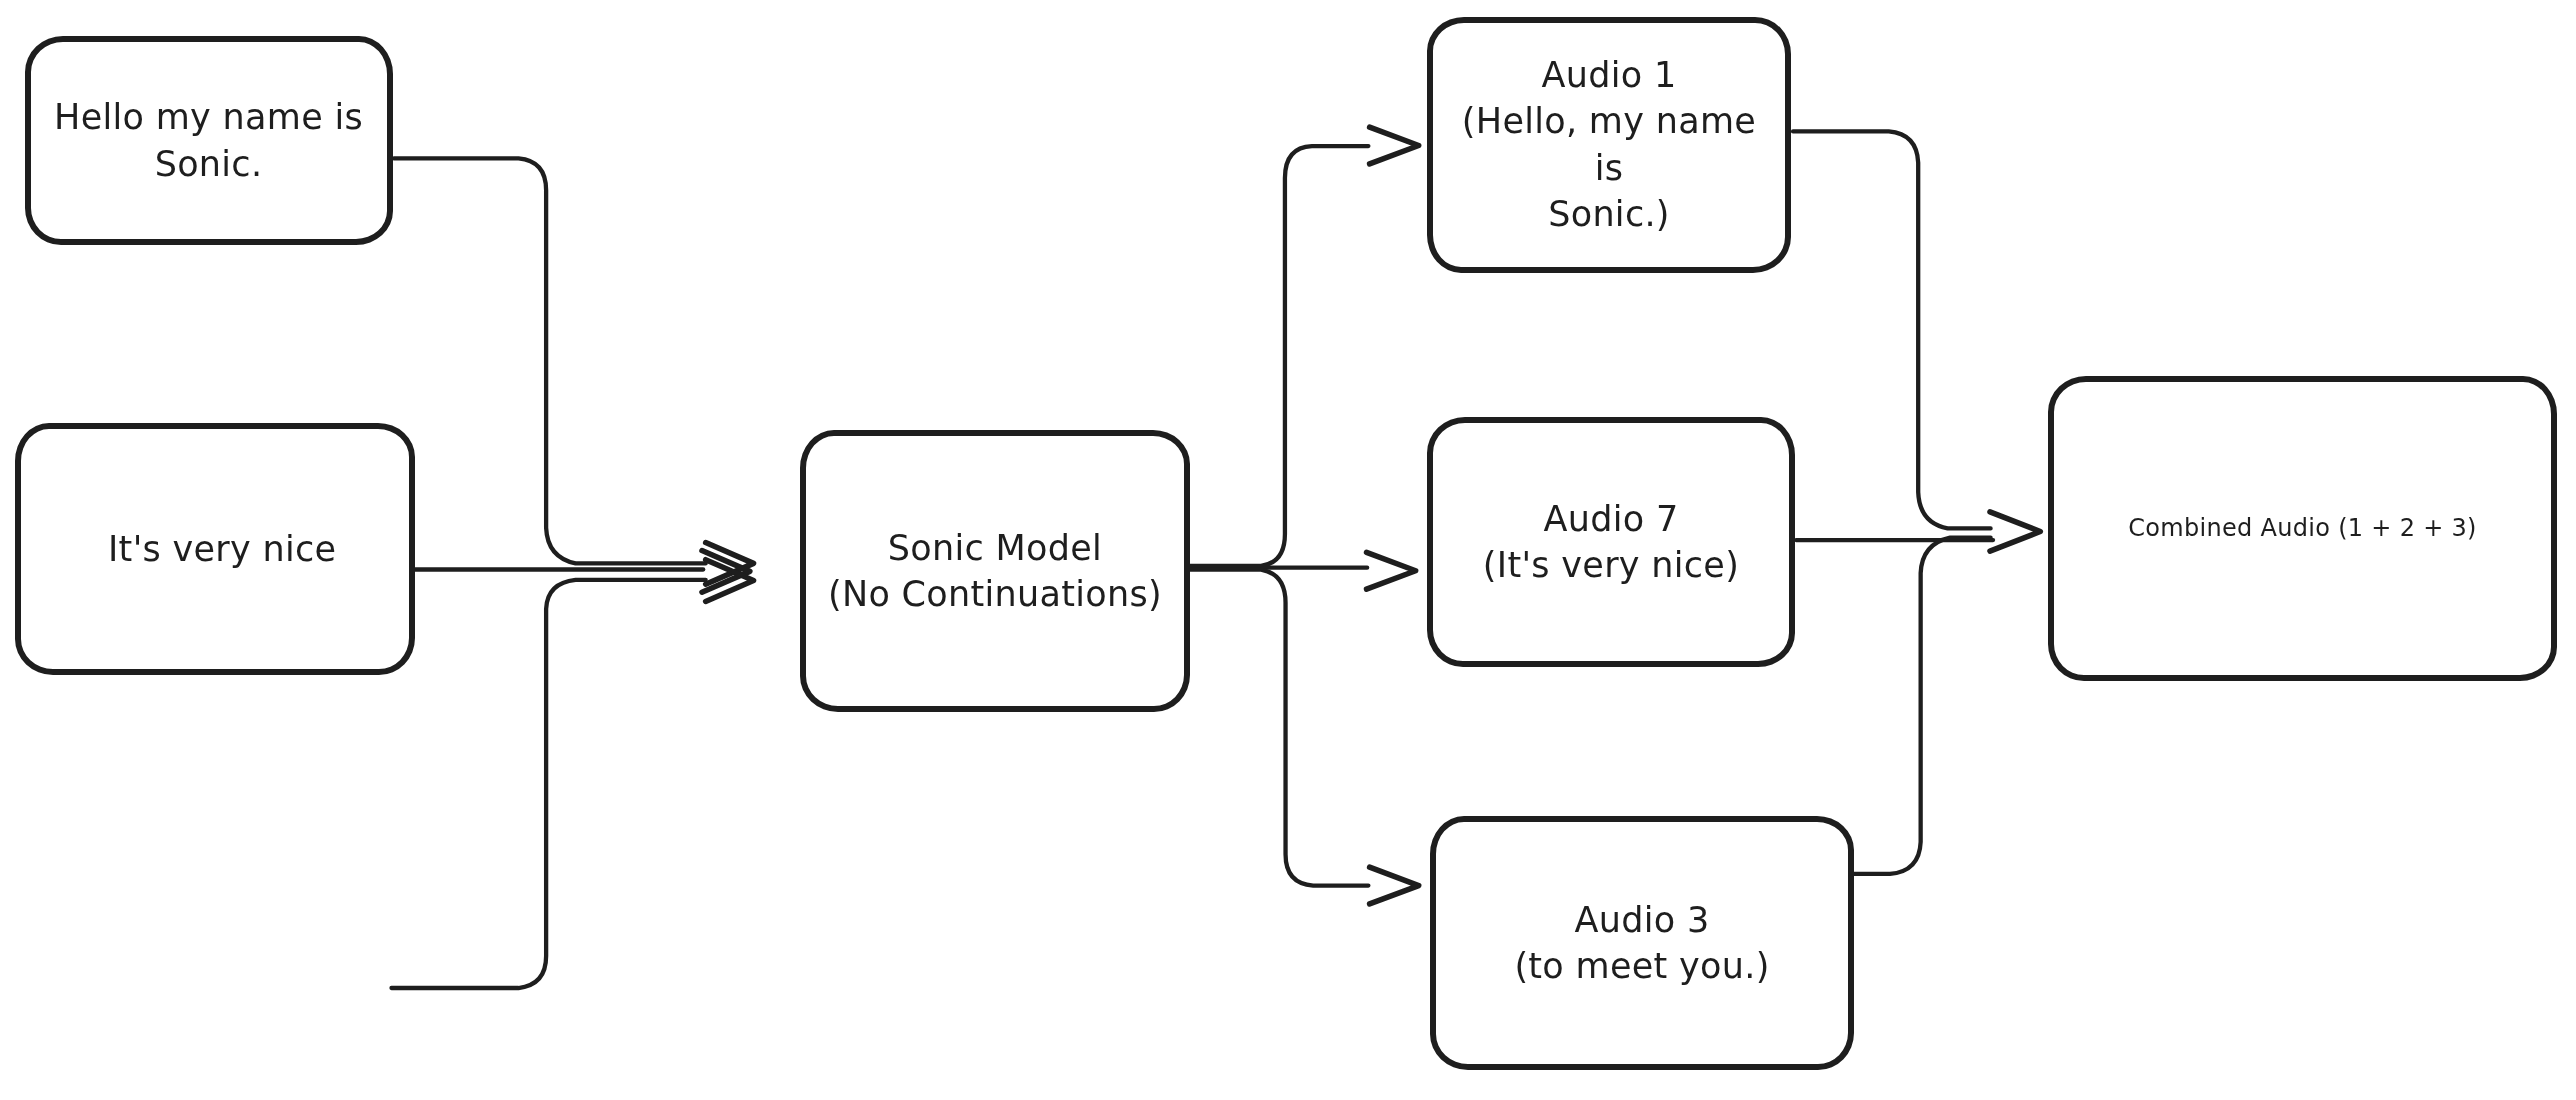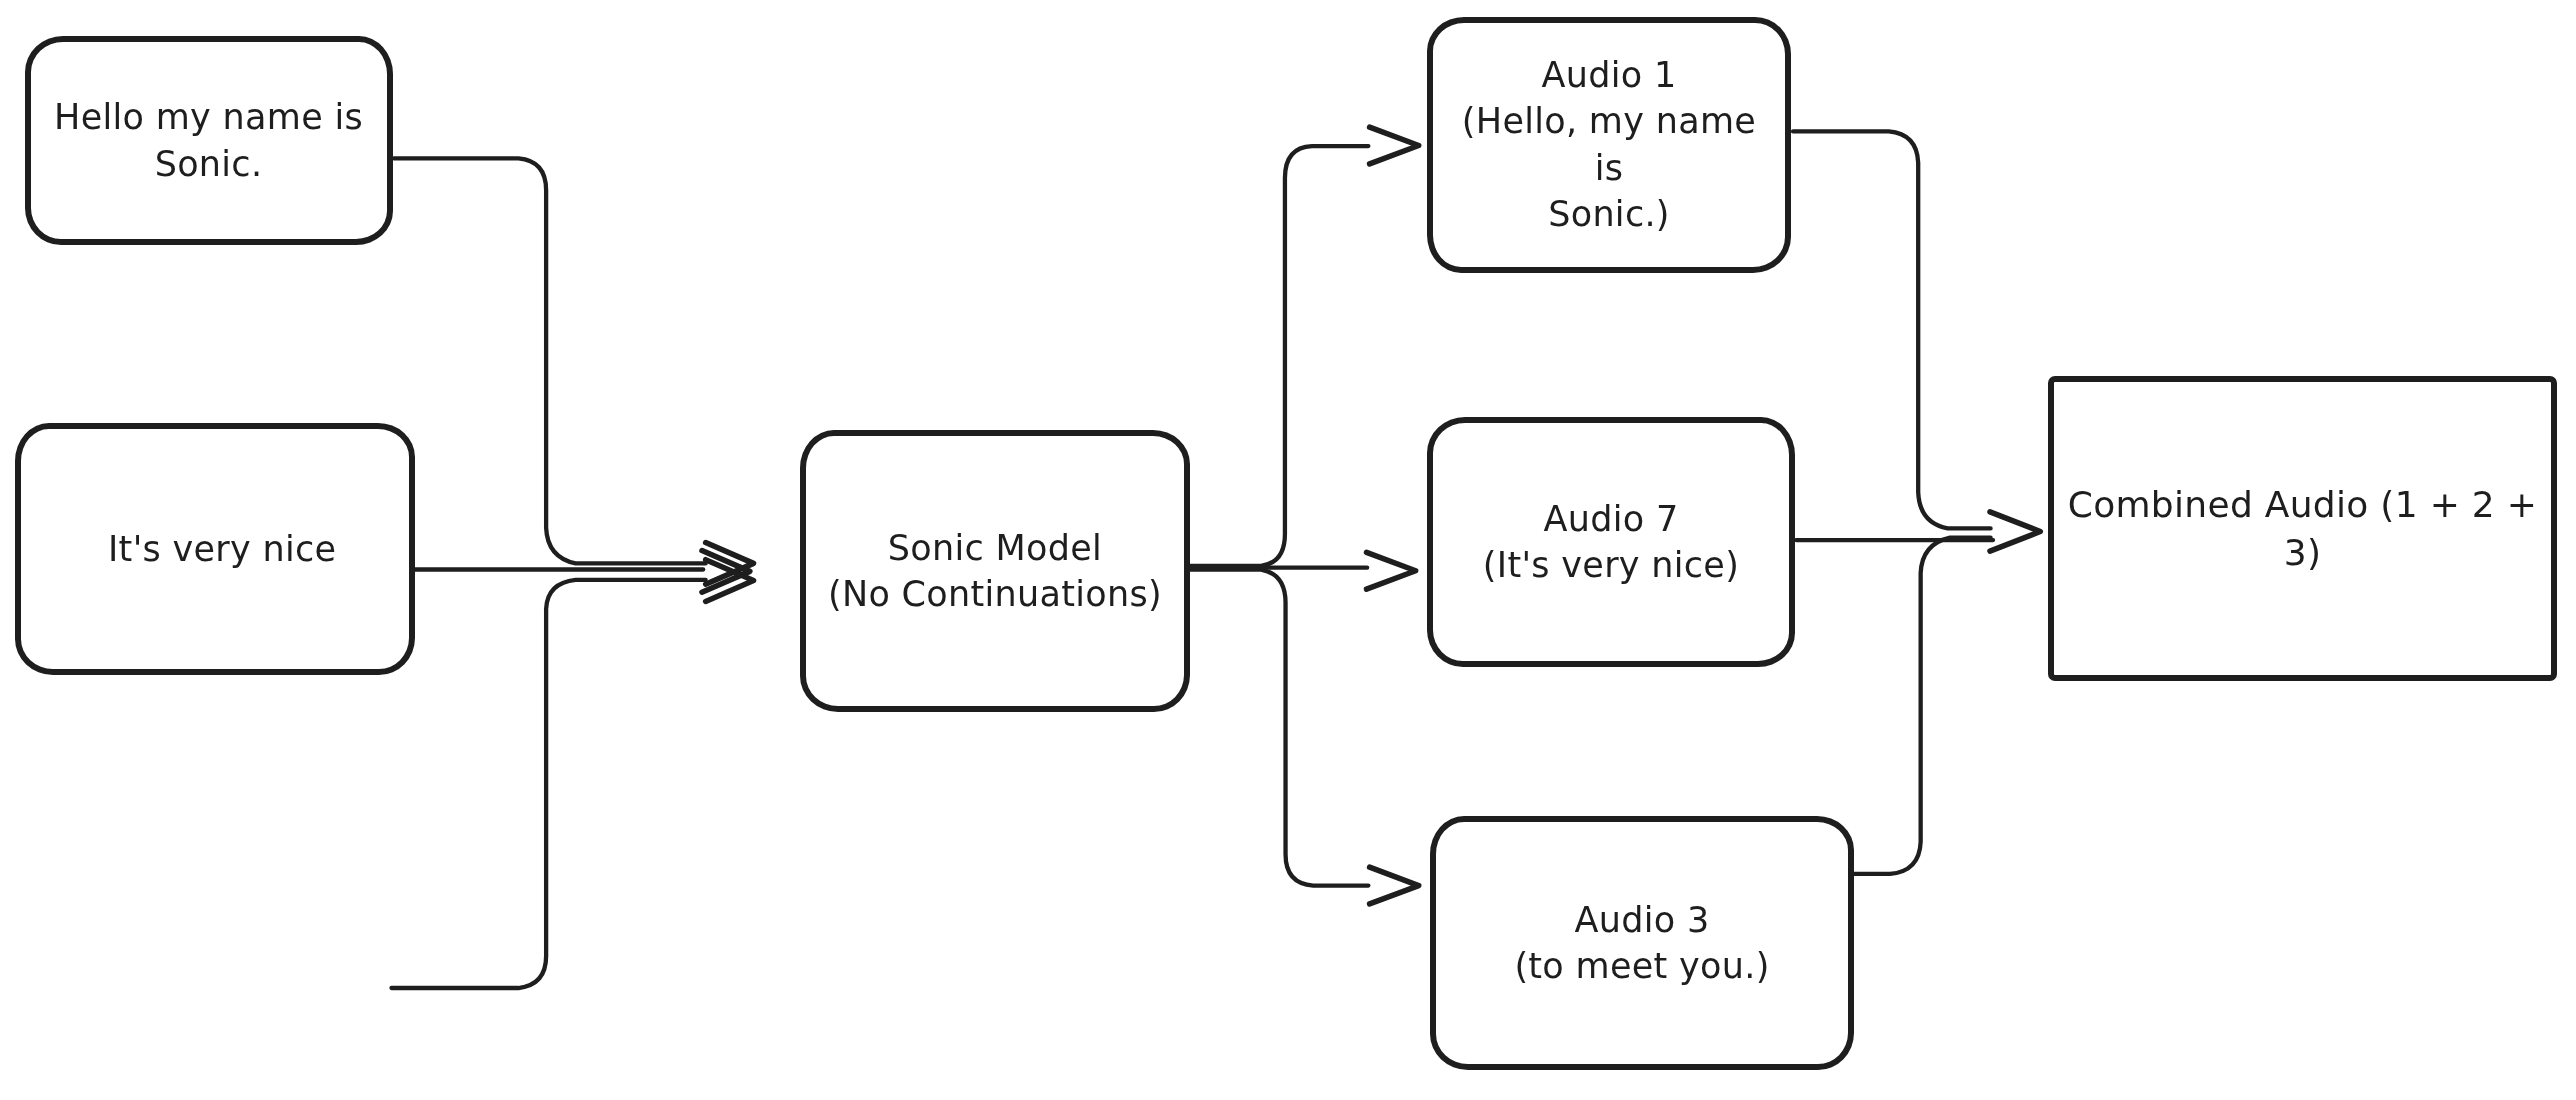--- a/index.html
+++ b/index.html
@@ -53,21 +53,21 @@
   .r2 { border-radius: 34px 37px 36px 38px / 38px 34px 37px 36px; }
   .r3 { border-radius: 37px 36px 38px 34px / 34px 37px 36px 38px; }
 
   .n-input1   { left: 24.5px;   top: 36px;   width: 368px; height: 209px; }
   .n-input2   { left: 14.7px;   top: 423px;  width: 400px; height: 252px; padding-left: 15px; }
   .n-input3   { left: 23px;   top: 825px; width: 367px; height: 260px; }
   .n-model    { left: 758px; top: 430px;  width: 390px; height: 282px; margin-left: 42px; }
   .n-audio1   { left: 1427px; top: 16.6px;   width: 364px; height: 256px; }
   .n-audio2   { left: 1427px; top: 417px;  width: 368px; height: 250px; }
   .n-audio3   { left: 1430px; top: 816px; width: 424px; height: 254px; }
-  .n-combined { left: 2048px; top: 376px;  width: 509px; height: 305px; font-size: 36px; border-radius: 7px; }
+  .n-combined { left: 2048px; top: 376px;  width: 509px; height: 305px; font-size: 24px; }
 </style>
 </head>
 <body>
 
 <div class="canvas">
 
   <svg class="edges-layer" viewBox="0 0 4198 1794" xmlns="http://www.w3.org/2000/svg">
 
     <g>
       <path d="M 642 258 H 845 Q 890 262 890 310 V 860 Q 892 908 938 918 H 1150"></path>

